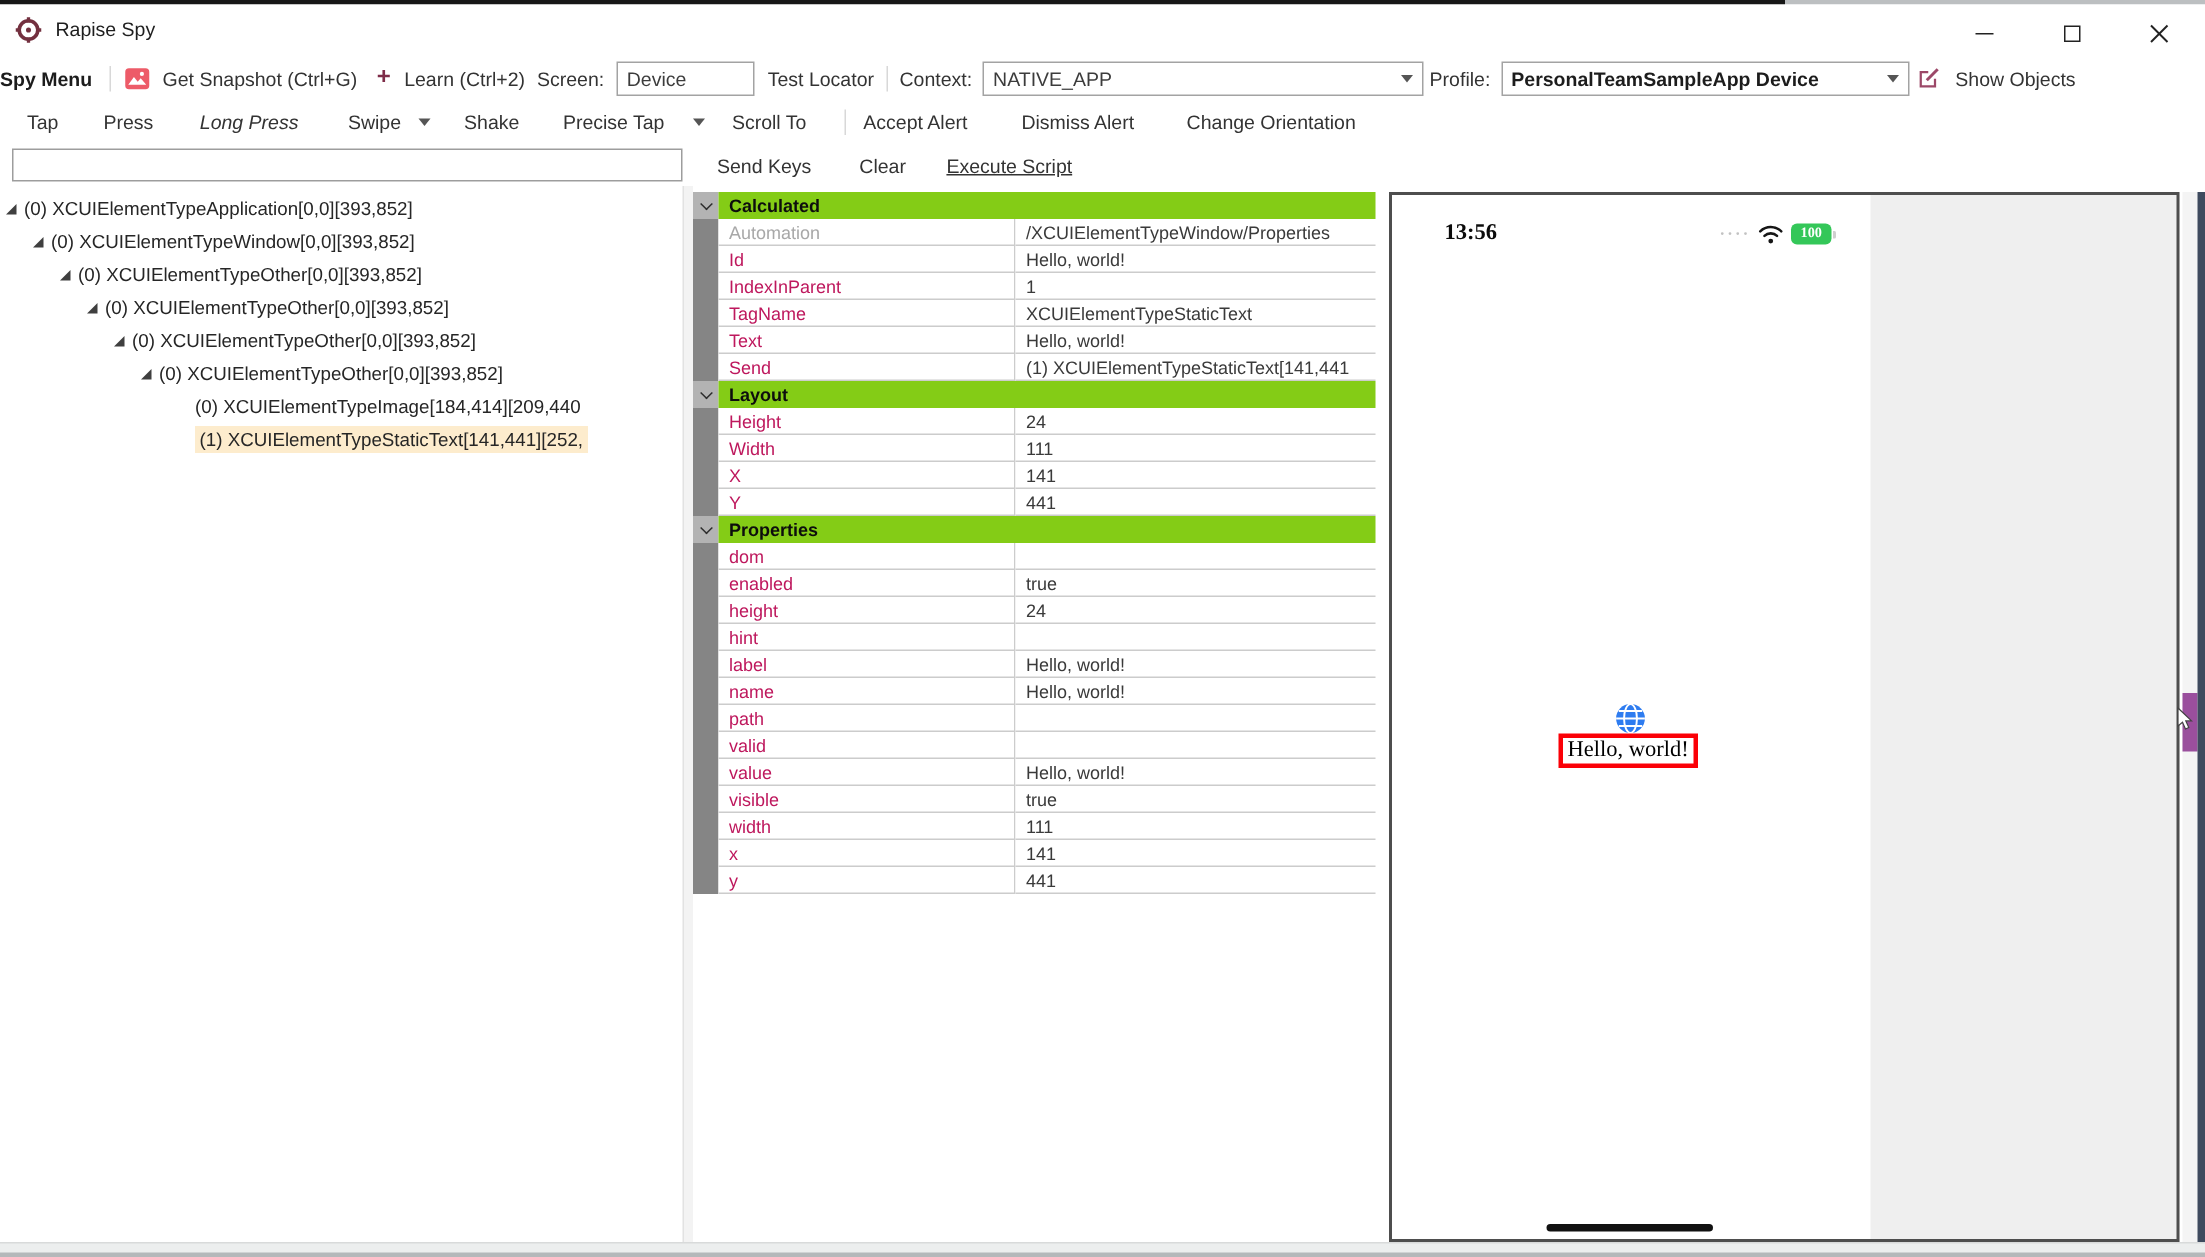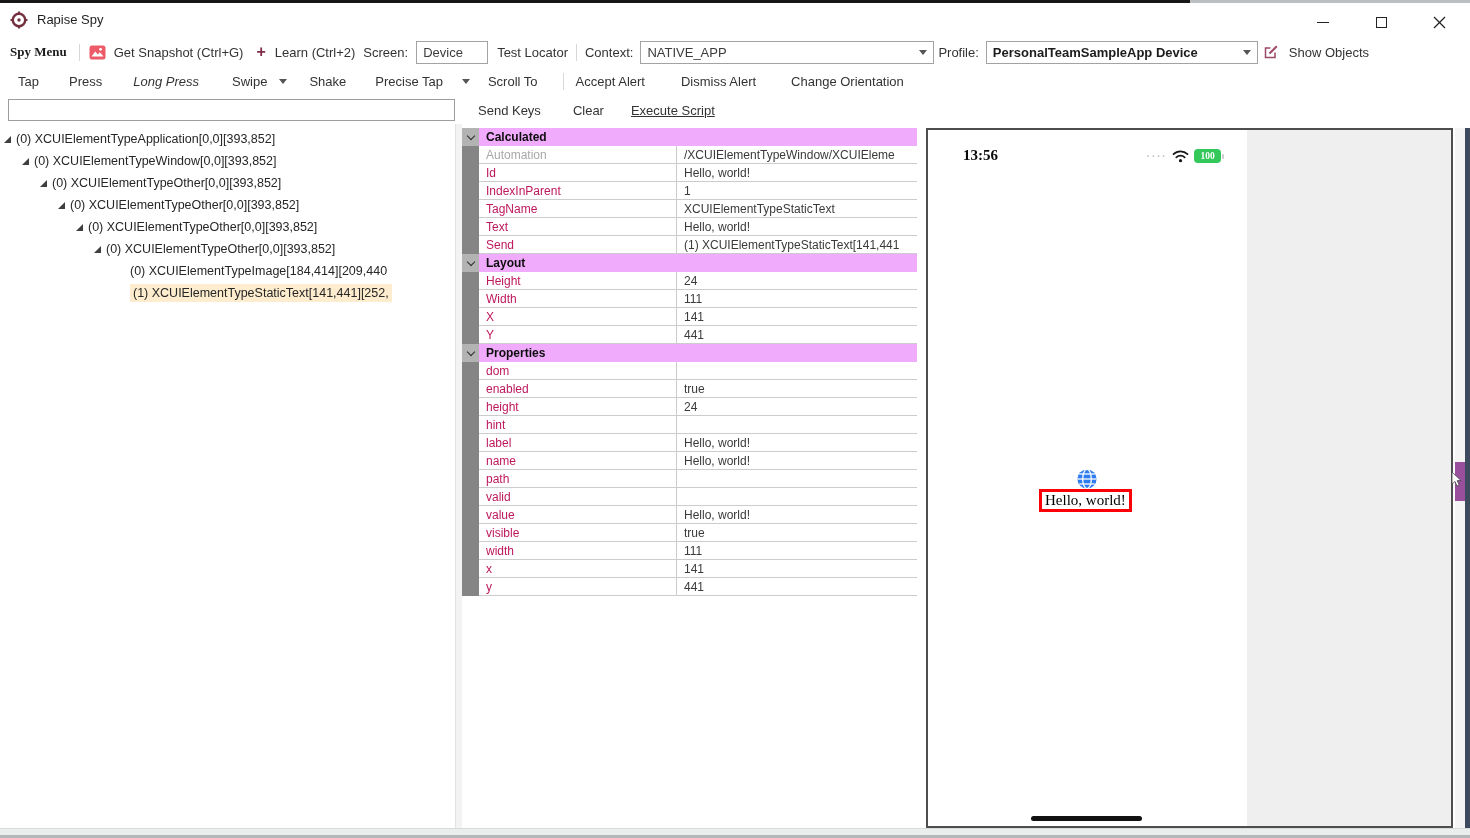--- a/index.html
+++ b/index.html
@@ -49,21 +49,21 @@
 
   
   .split { position:absolute; left:456px; top:124px; width:6px; bottom:10px; background:#f3f3f3; }
 
   
   .pgrid { position:absolute; left:462px; top:128px; width:455px; font-size:12px; background:#fff; }
   .grow { display:flex; height:18px; }
   .gcell { width:17px; flex:none; background:#858585; }
   .ghead .gcell { background:#b3b3b3; display:flex; align-items:center; justify-content:center; }
   .chev { width:6px; height:6px; border-right:1.6px solid #2c2c2c; border-bottom:1.6px solid #2c2c2c; transform:rotate(45deg); margin-top:-3px; }
-  .ghead .htitle { flex:1; background:#f0abfc; color:#0d0d0d; font-weight:700; padding:2px 0 0 7px; }
+  .ghead .htitle { flex:1; background:#84cc16; color:#0d0d0d; font-weight:700; padding:2px 0 0 7px; }
   .gname { width:198px; flex:none; background:#fff; color:#be185d; padding:2px 0 0 7px; border-right:1px solid #cccccc; border-bottom:1px solid #cccccc; overflow:hidden; }
   .gval { flex:1; background:#fff; color:#3a3a3a; padding:2px 0 0 7px; border-bottom:1px solid #cccccc; overflow:hidden; white-space:nowrap; }
   .muted .gname { color:#a8a8a8; }
 
   
   .phone { position:absolute; left:926px; top:128px; width:527px; height:700px; border:2px solid #4e4e4e; background:#efefef; }
   .screen { position:absolute; left:0; top:0; width:319px; height:100%; background:#fff;font-family:Liberation Serif, serif; }
   .ptime { position:absolute; left:35px; top:17px; font-size:15px; font-weight:700; color:#0b0b0b; }
   .sicons { position:absolute; right:23px; top:19px; display:flex; align-items:center; gap:5px; }
   .sigdots { color:#c2c2c2; font-size:11px; font-weight:700; letter-spacing:1.5px; }
@@ -76,23 +76,23 @@
   
   .vtrack { position:absolute; left:1455px; top:128px; width:10px; height:700px; background:#f4f4f4; }
   .vthumb { position:absolute; left:1455px; top:462px; width:10px; height:39px; background:#9a4f9d; }
   .cursor { position:absolute; left:1451px; top:471px; width:14px; height:18px; }
   .edge { position:absolute; left:1465px; top:128px; width:5px; height:710px; background:#3e4a5e; }
 
   
   .bottom { position:absolute; left:0; right:0; bottom:0; height:10px; background:#eceeee; border-top:1px solid #d8dada; border-bottom:3px solid #b4b8ba; }
 
   
-  .m-spy{margin-left:10px;font-family:Liberation Serif, serif;} .m-sep1{margin-left:12px;} .m-snapic{margin-left:9px;}
+  .m-spy{} .m-sep1{margin-left:12px;} .m-snapic{margin-left:9px;}
   .m-snap{margin-left:8px;} .m-plus{margin-left:13px;} .m-learn{margin-left:9px;}
-  .m-screen{margin-left:8px;} .m-devbox{margin-left:8px; width:72px;}
+  .m-screen{margin-left:8px;} .m-devbox{margin-left:8px; width:92px;}
   .m-testloc{margin-left:9px;} .m-sep2{margin-left:8px;} .m-context{margin-left:8px;}
   .m-ctxbox{margin-left:7px; width:294px;} .m-profile{margin-left:4px;}
   .m-profbox{margin-left:7px; width:272px;} .m-edit{margin-left:5px;} .m-showobj{margin-left:10px;}
   .m-tap{margin-left:18px;} .m-press{margin-left:30px;} .m-longpress{margin-left:31px;font-style:italic;}
   .m-swipe{margin-left:33px;} .m-caret1{margin-left:12px;} .m-shake{margin-left:22px;}
   .m-precise{margin-left:29px;} .m-caret2{margin-left:19px;} .m-scrollto{margin-left:18px;}
   .m-sep3{margin-left:25px;} .m-accept{margin-left:12px;} .m-dismiss{margin-left:36px;} .m-orient{margin-left:35px;}
   .m-sendkeys{margin-left:23px;} .m-clear{margin-left:32px;} .m-exec{margin-left:27px;text-decoration:underline;}
 </style>
 </head>
@@ -225,21 +225,21 @@
   <div class="pgrid">
     <div class="grow ghead">
       <div class="gcell">
           <span class="chev"></span>
         </div>
       <div class="htitle">Calculated</div>
     </div>
     <div class="grow muted">
       <div class="gcell"></div>
       <div class="gname">Automation</div>
-      <div class="gval">/XCUIElementTypeWindow/XCUIEleme</div>
+      <div class="gval">/XCUIElementTypeWindow/Properties</div>
     </div>
     <div class="grow">
       <div class="gcell"></div>
       <div class="gname">Id</div>
       <div class="gval">Hello, world!</div>
     </div>
     <div class="grow">
       <div class="gcell"></div>
       <div class="gname">IndexInParent</div>
       <div class="gval">1</div>

